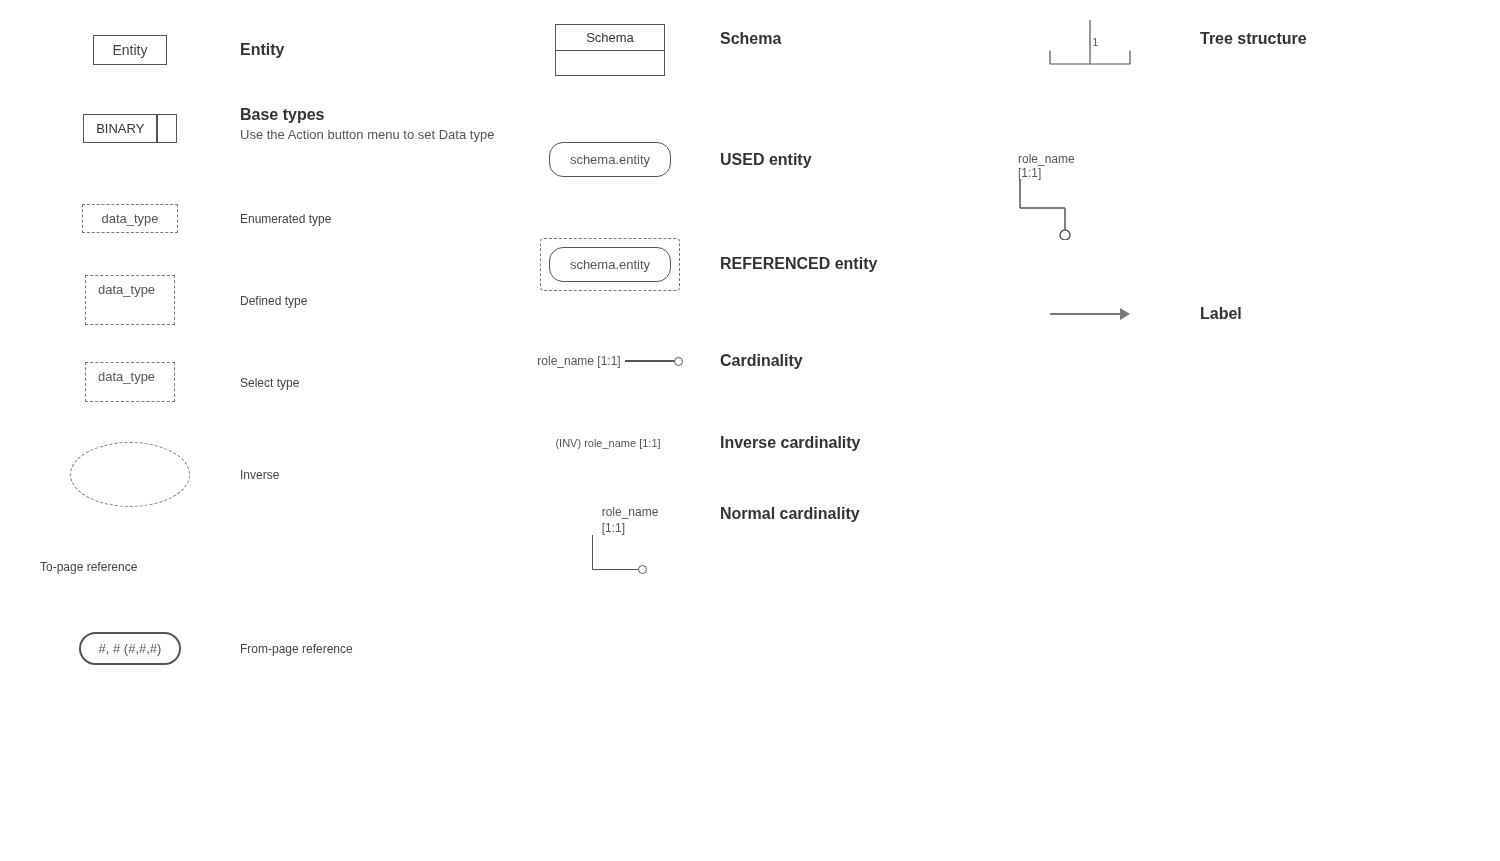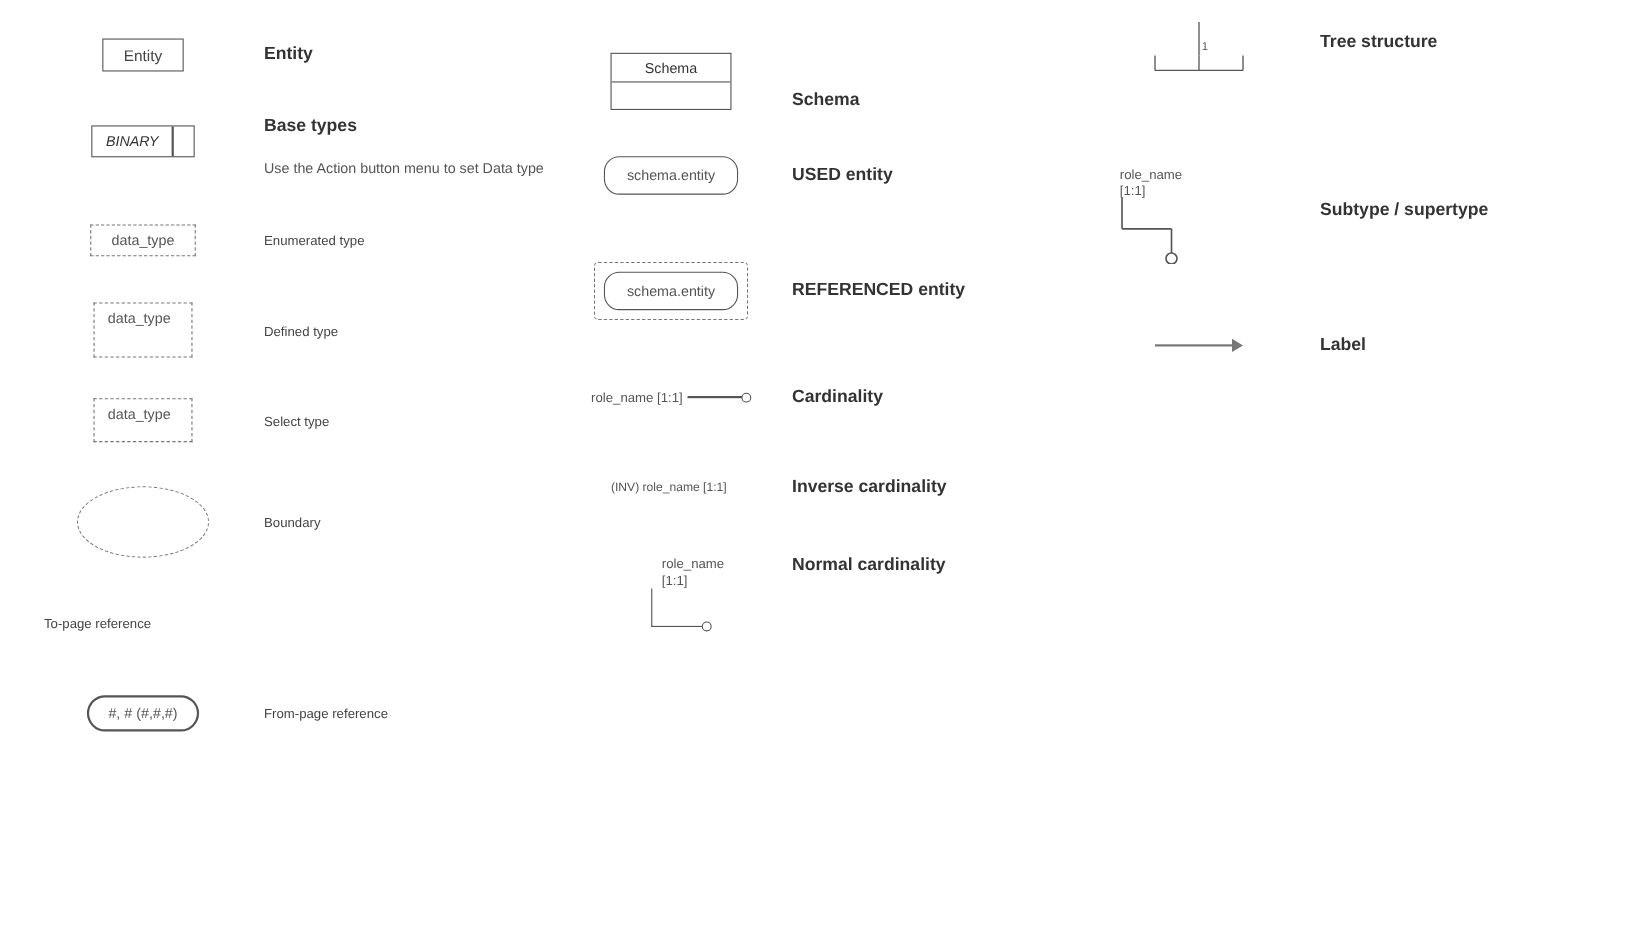--- a/index.html
+++ b/index.html
@@ -293,30 +293,30 @@
         <div class="entity-box">
           <span>Entity</span>
         </div>
       </div>
       <div class="label-area">
         <span class="label-bold">Entity</span>
       </div>
     </div>
 
     <div class="legend-row" style="align-items:flex-start; margin-top:4px;">
-      <div class="symbol-area" style="padding-top:8px;font-style:italic;">
+      <div class="symbol-area" style="padding-top:8px;">
         <div class="base-type-box">
           <span class="main-part">BINARY</span>
           <div class="divider"></div>
           <div class="small-part"></div>
         </div>
       </div>
       <div class="label-area">
         <div class="label-bold">Base types</div>
-        <div class="label-sub" style="margin-top:21px;">Use the Action button menu to set Data type</div>
+        <div class="label-sub" style="margin-top:3px;">Use the Action button menu to set Data type</div>
       </div>
     </div>
 
     <div class="legend-row">
       <div class="symbol-area">
         <div class="dashed-box">
           <span>data_type</span>
         </div>
       </div>
       <div class="label-area">
@@ -344,21 +344,21 @@
       <div class="label-area">
         <span class="label-main">Select type</span>
       </div>
     </div>
 
     <div class="legend-row" style="min-height:80px;">
       <div class="symbol-area">
         <div class="ellipse-dashed"></div>
       </div>
       <div class="label-area">
-        <span class="label-main">Boundary</span>
+        <span class="label-main">Inverse</span>
       </div>
     </div>
 
     <div class="legend-row">
       <div class="label-area">
         <span class="label-main">To-page reference</span>
       </div>
     </div>
 
     <div class="legend-row">
@@ -369,21 +369,21 @@
       </div>
       <div class="label-area">
         <span class="label-main">From-page reference</span>
       </div>
     </div>
 
   </div>
 
   <div class="column">
 
-    <div class="legend-row" style="min-height:80px; align-items:flex-end;">
+    <div class="legend-row" style="min-height:80px; align-items:flex-start;">
       <div class="symbol-area" style="padding-top:4px;">
         <div class="schema-box">
           <div class="schema-top">Schema</div>
           <div class="schema-bottom"></div>
         </div>
       </div>
       <div class="label-area" style="padding-top:10px;">
         <span class="label-bold">Schema</span>
       </div>
     </div>
@@ -494,23 +494,20 @@
             <line x1="10" y1="0" x2="10" y2="28" stroke="#555" stroke-width="1.5"></line>
 
             <line x1="10" y1="28" x2="55" y2="28" stroke="#555" stroke-width="1.5"></line>
 
             <line x1="55" y1="28" x2="55" y2="50" stroke="#555" stroke-width="1.5"></line>
 
             <circle cx="55" cy="55" r="5" fill="white" stroke="#555" stroke-width="1.5"></circle>
           </svg>
         </div>
       </div>
-      <div class="label-area" style="padding-top:30px;">
-        <span class="label-bold">Subtype / supertype</span>
-      </div>
     </div>
 
     <div class="legend-row" style="min-height:60px;">
       <div class="symbol-area">
         <div class="arrow-thin">
           <div class="arrow-line-thin"></div>
           <div class="arrow-head-thin"></div>
         </div>
       </div>
       <div class="label-area">

